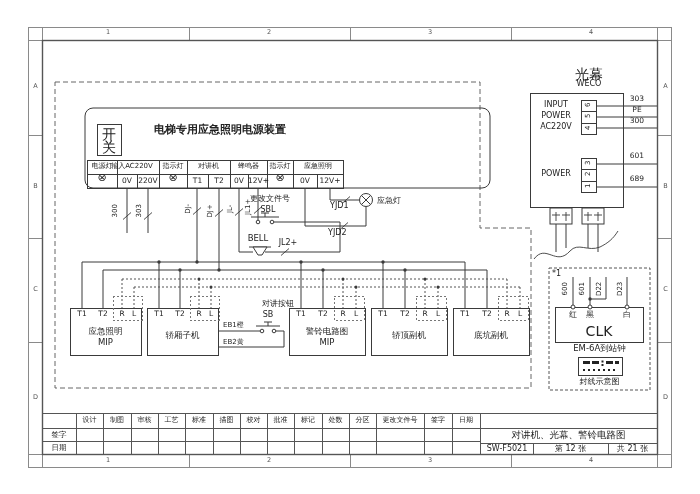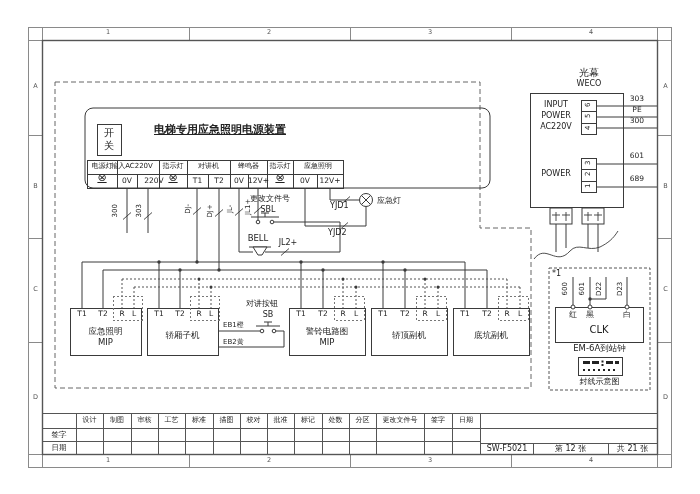--- a/index.html
+++ b/index.html
@@ -5,23 +5,23 @@
   html,body{margin:0;padding:0;background:#f2f2f2;}
   #sheet{position:relative;width:700px;height:494px;background:#ffffff;overflow:hidden;
          font-family:"DejaVu Sans",sans-serif;color:#222;}
   .lbl{position:absolute;color:#222;white-space:nowrap;line-height:1.1;}
   .c{text-align:center;}
   .v{transform:rotate(-90deg);transform-origin:center;}
   .f7{font-size:7px;}
   .f75{font-size:7.5px;}
   .f8{font-size:8px;}
   .f85{font-size:8.5px;}
-  .f9{font-size:10px;text-align:center;}
+  .f9{font-size:14px;text-align:center;}
   .f95{font-size:9.5px;}
-  .f11{font-size:11px;text-decoration:underline;}
+  .f11{font-size:11px;}
   .bold{font-weight:bold;}
   .zone{color:#555;font-size:6.5px;}
   svg{position:absolute;left:0;top:0;}
 </style>
 </head>
 <body>
 
 <div id="sheet">
 
 <svg width="700" height="494" viewBox="0 0 700 494">
@@ -299,21 +299,21 @@
 <span class="lbl f7 c" style="left:87px;top:163px;width:30px">电源灯</span>
 <span class="lbl f7 c" style="left:111px;top:163px;width:42px">输入AC220V</span>
 <span class="lbl f7 c" style="left:159px;top:163px;width:28px">指示灯</span>
 <span class="lbl f7 c" style="left:187px;top:163px;width:43px">对讲机</span>
 <span class="lbl f7 c" style="left:230px;top:163px;width:37px">蜂鸣器</span>
 <span class="lbl f7 c" style="left:267px;top:163px;width:26px">指示灯</span>
 <span class="lbl f7 c" style="left:293px;top:163px;width:50px">应急照明</span>
 
 <span class="lbl f11 c" style="left:87px;top:172px;width:30px">⊗</span>
 <span class="lbl f75 c" style="left:117px;top:177px;width:20px">0V</span>
-<span class="lbl f75 c" style="left:143px;top:177px;width:22px">220V</span>
+<span class="lbl f75 c" style="left:137px;top:177px;width:22px">220V</span>
 <span class="lbl f11 c" style="left:159px;top:172px;width:28px">⊗</span>
 <span class="lbl f75 c" style="left:187px;top:177px;width:21px">T1</span>
 <span class="lbl f75 c" style="left:208px;top:177px;width:22px">T2</span>
 <span class="lbl f75 c" style="left:230px;top:177px;width:18px">0V</span>
 <span class="lbl f75 c" style="left:248px;top:177px;width:19px">12V+</span>
 <span class="lbl f11 c" style="left:267px;top:172px;width:26px">⊗</span>
 <span class="lbl f75 c" style="left:293px;top:177px;width:24px">0V</span>
 <span class="lbl f75 c" style="left:317px;top:177px;width:26px">12V+</span>
 
 <span class="lbl f7 c v" style="left:101px;top:207px;width:30px">300</span>
@@ -356,21 +356,21 @@
 <span class="lbl f75 c" style="left:416px;top:310px;width:18px">R</span>
 <span class="lbl f75 c" style="left:429px;top:310px;width:18px">L</span>
 <span class="lbl f85 c" style="left:371px;top:331px;width:76px">轿顶副机</span>
 
 <span class="lbl f75 c" style="left:456px;top:310px;width:18px">T1</span>
 <span class="lbl f75 c" style="left:478px;top:310px;width:18px">T2</span>
 <span class="lbl f75 c" style="left:498px;top:310px;width:18px">R</span>
 <span class="lbl f75 c" style="left:511px;top:310px;width:18px">L</span>
 <span class="lbl f85 c" style="left:453px;top:331px;width:76px">底坑副机</span>
 
-<span class="lbl f8 c" style="left:240px;top:300px;width:44px">对讲按钮</span>
+<span class="lbl f8 c" style="left:256px;top:300px;width:44px">对讲按钮</span>
 <span class="lbl f8 c" style="left:256px;top:311px;width:24px">SB</span>
 <span class="lbl f7" style="left:223px;top:322px;width:30px">EB1橙</span>
 <span class="lbl f7" style="left:223px;top:339px;width:30px">EB2黄</span>
 
 <span class="lbl f9 c" style="left:559px;top:67px;width:60px">光幕</span>
 <span class="lbl f8 c" style="left:559px;top:80px;width:60px">WECO</span>
 <span class="lbl f8 c" style="left:533px;top:101px;width:46px">INPUT</span>
 <span class="lbl f8 c" style="left:533px;top:112px;width:46px">POWER</span>
 <span class="lbl f8 c" style="left:533px;top:123px;width:46px">AC220V</span>
 <span class="lbl f7 c v" style="left:581px;top:101px;width:15px">6</span>
@@ -408,17 +408,18 @@
 <span class="lbl f7 c" style="left:240px;top:417px;width:27px">校对</span>
 <span class="lbl f7 c" style="left:267px;top:417px;width:27px">批准</span>
 <span class="lbl f7 c" style="left:294px;top:417px;width:28px">标记</span>
 <span class="lbl f7 c" style="left:322px;top:417px;width:27px">处数</span>
 <span class="lbl f7 c" style="left:349px;top:417px;width:27px">分区</span>
 <span class="lbl f7 c" style="left:376px;top:417px;width:48px">更改文件号</span>
 <span class="lbl f7 c" style="left:424px;top:417px;width:28px">签字</span>
 <span class="lbl f7 c" style="left:452px;top:417px;width:28px">日期</span>
 <span class="lbl f75 c" style="left:42px;top:431px;width:34px">签字</span>
 <span class="lbl f75 c" style="left:42px;top:444px;width:34px">日期</span>
+<span class="lbl f95 c" style="left:482px;top:430px;width:173px">对讲机、光幕、警铃电路图</span>
 <span class="lbl f8 c" style="left:481px;top:445px;width:52px">SW-F5021</span>
 <span class="lbl f8 c" style="left:533px;top:445px;width:75px">第 12 张</span>
 <span class="lbl f8 c" style="left:608px;top:445px;width:49px">共 21 张</span>
 
 </div>
 
 </body></html>

